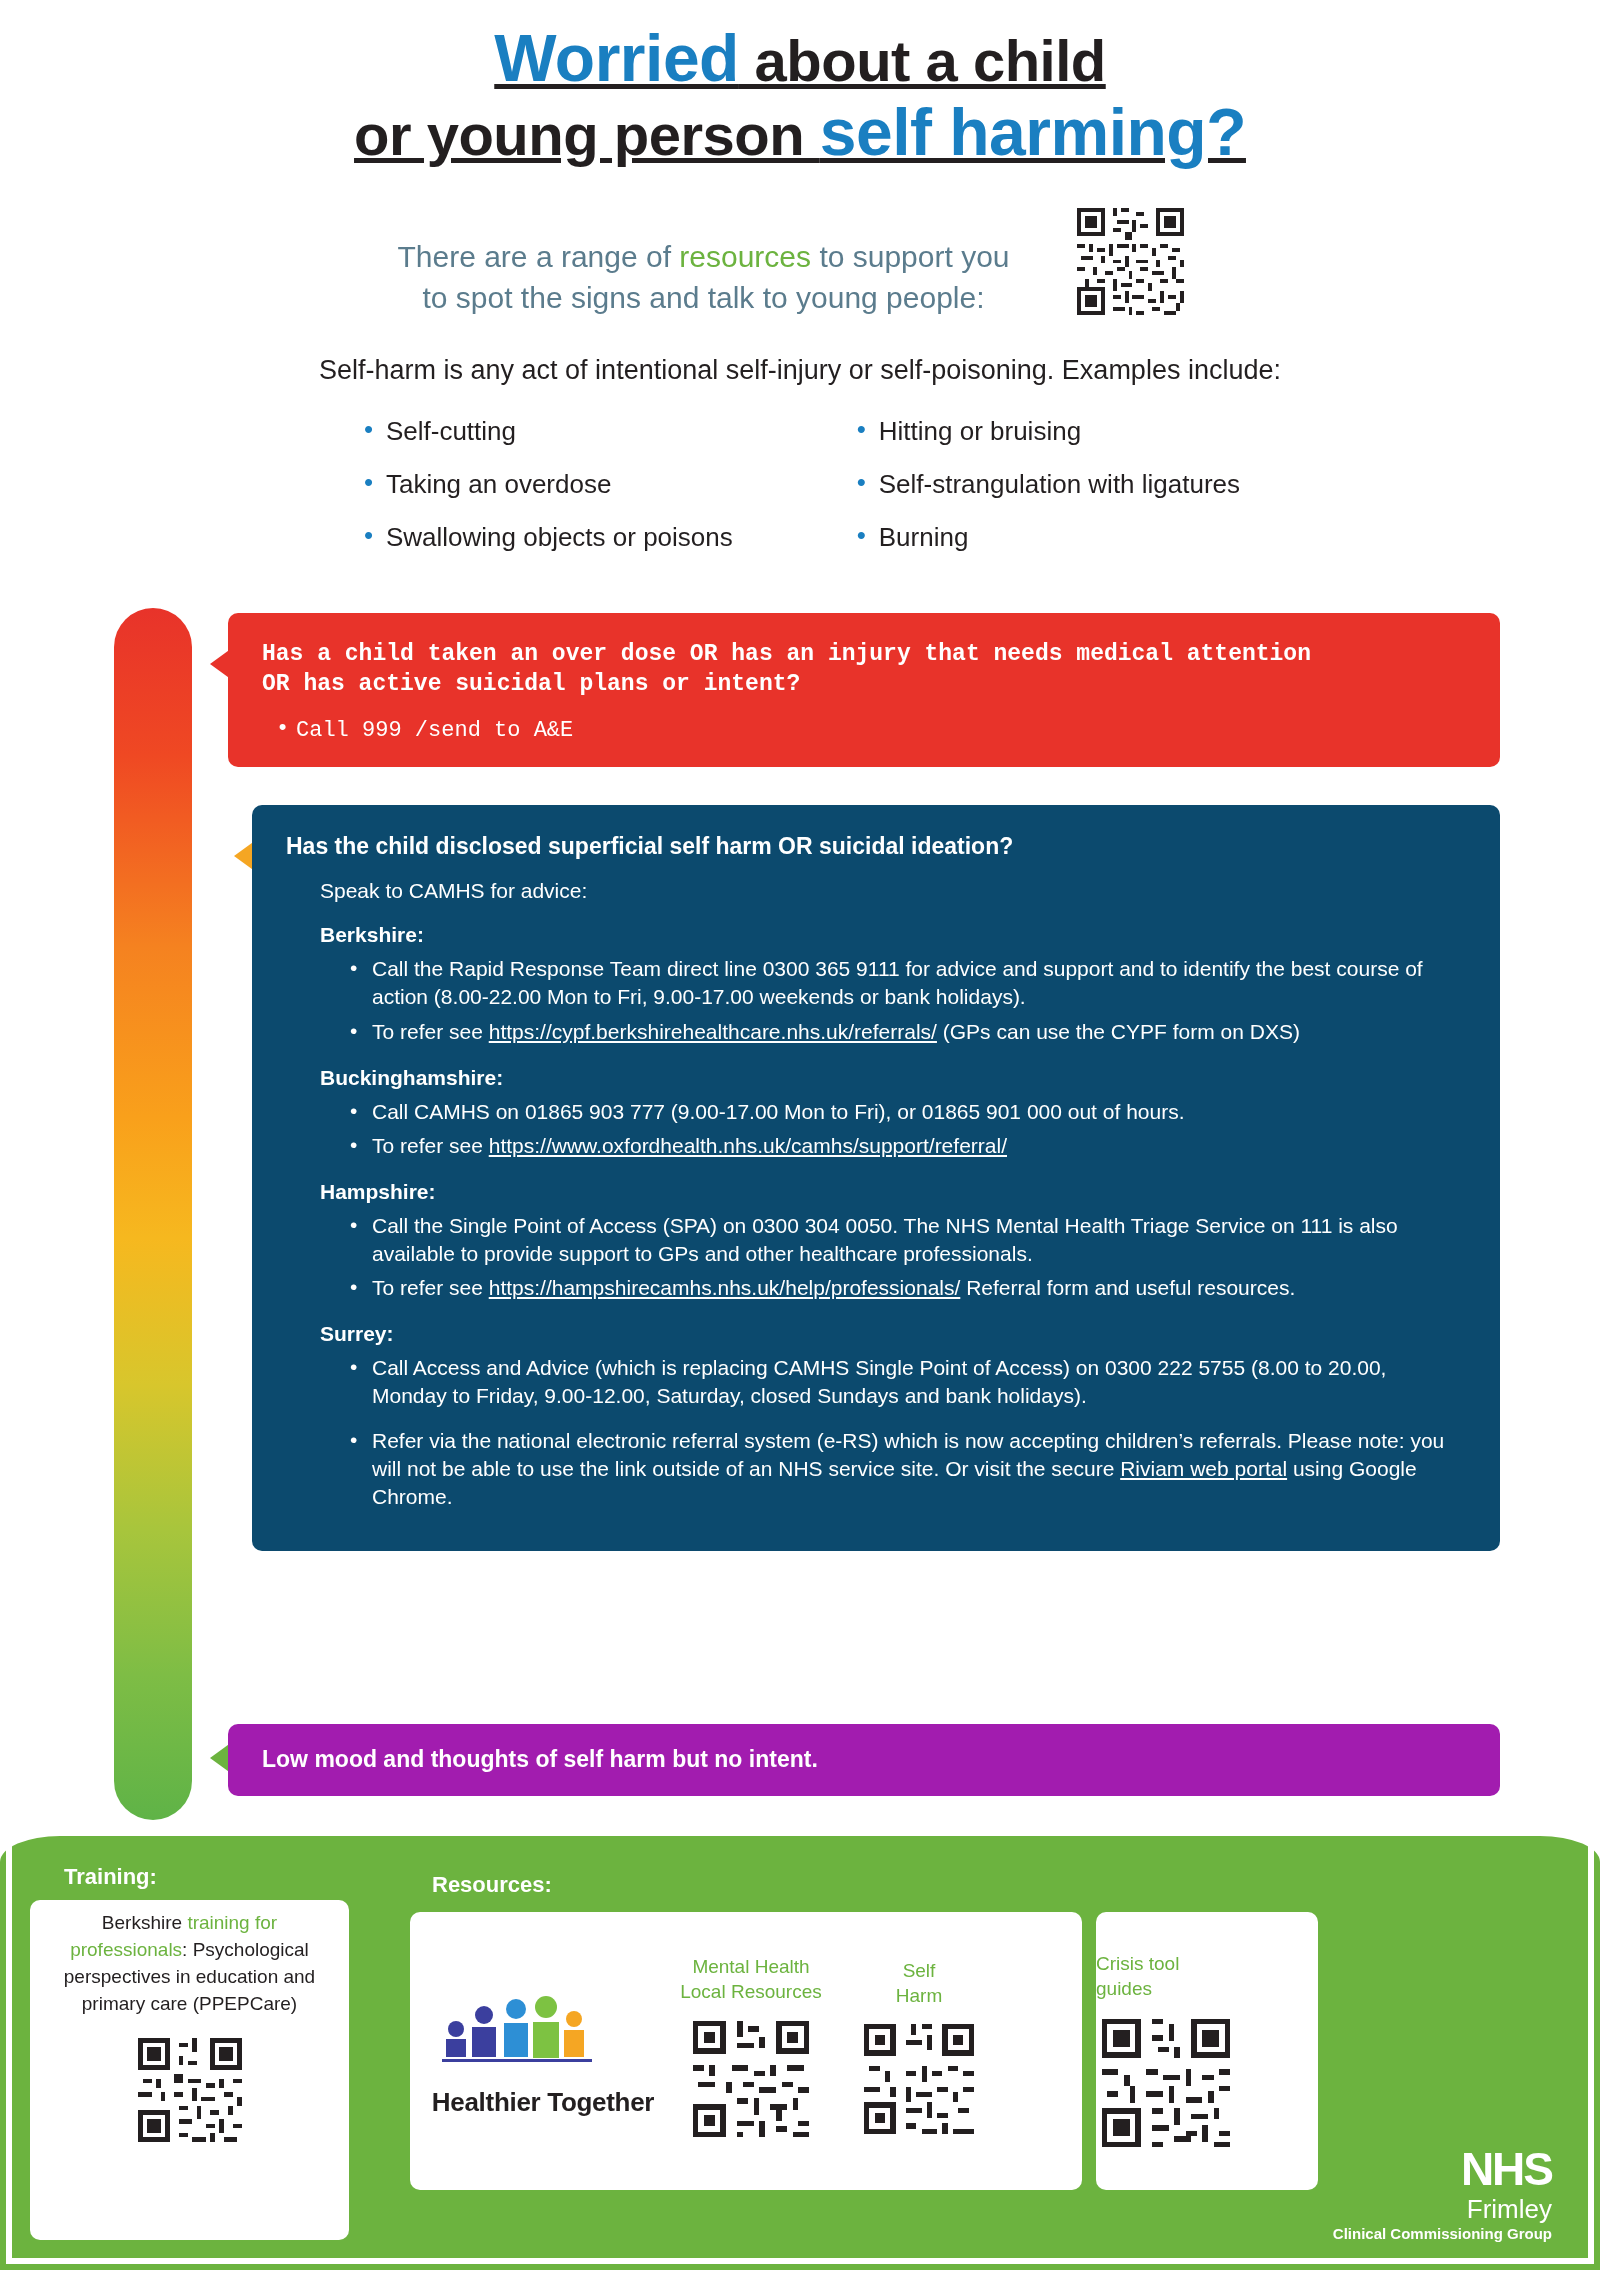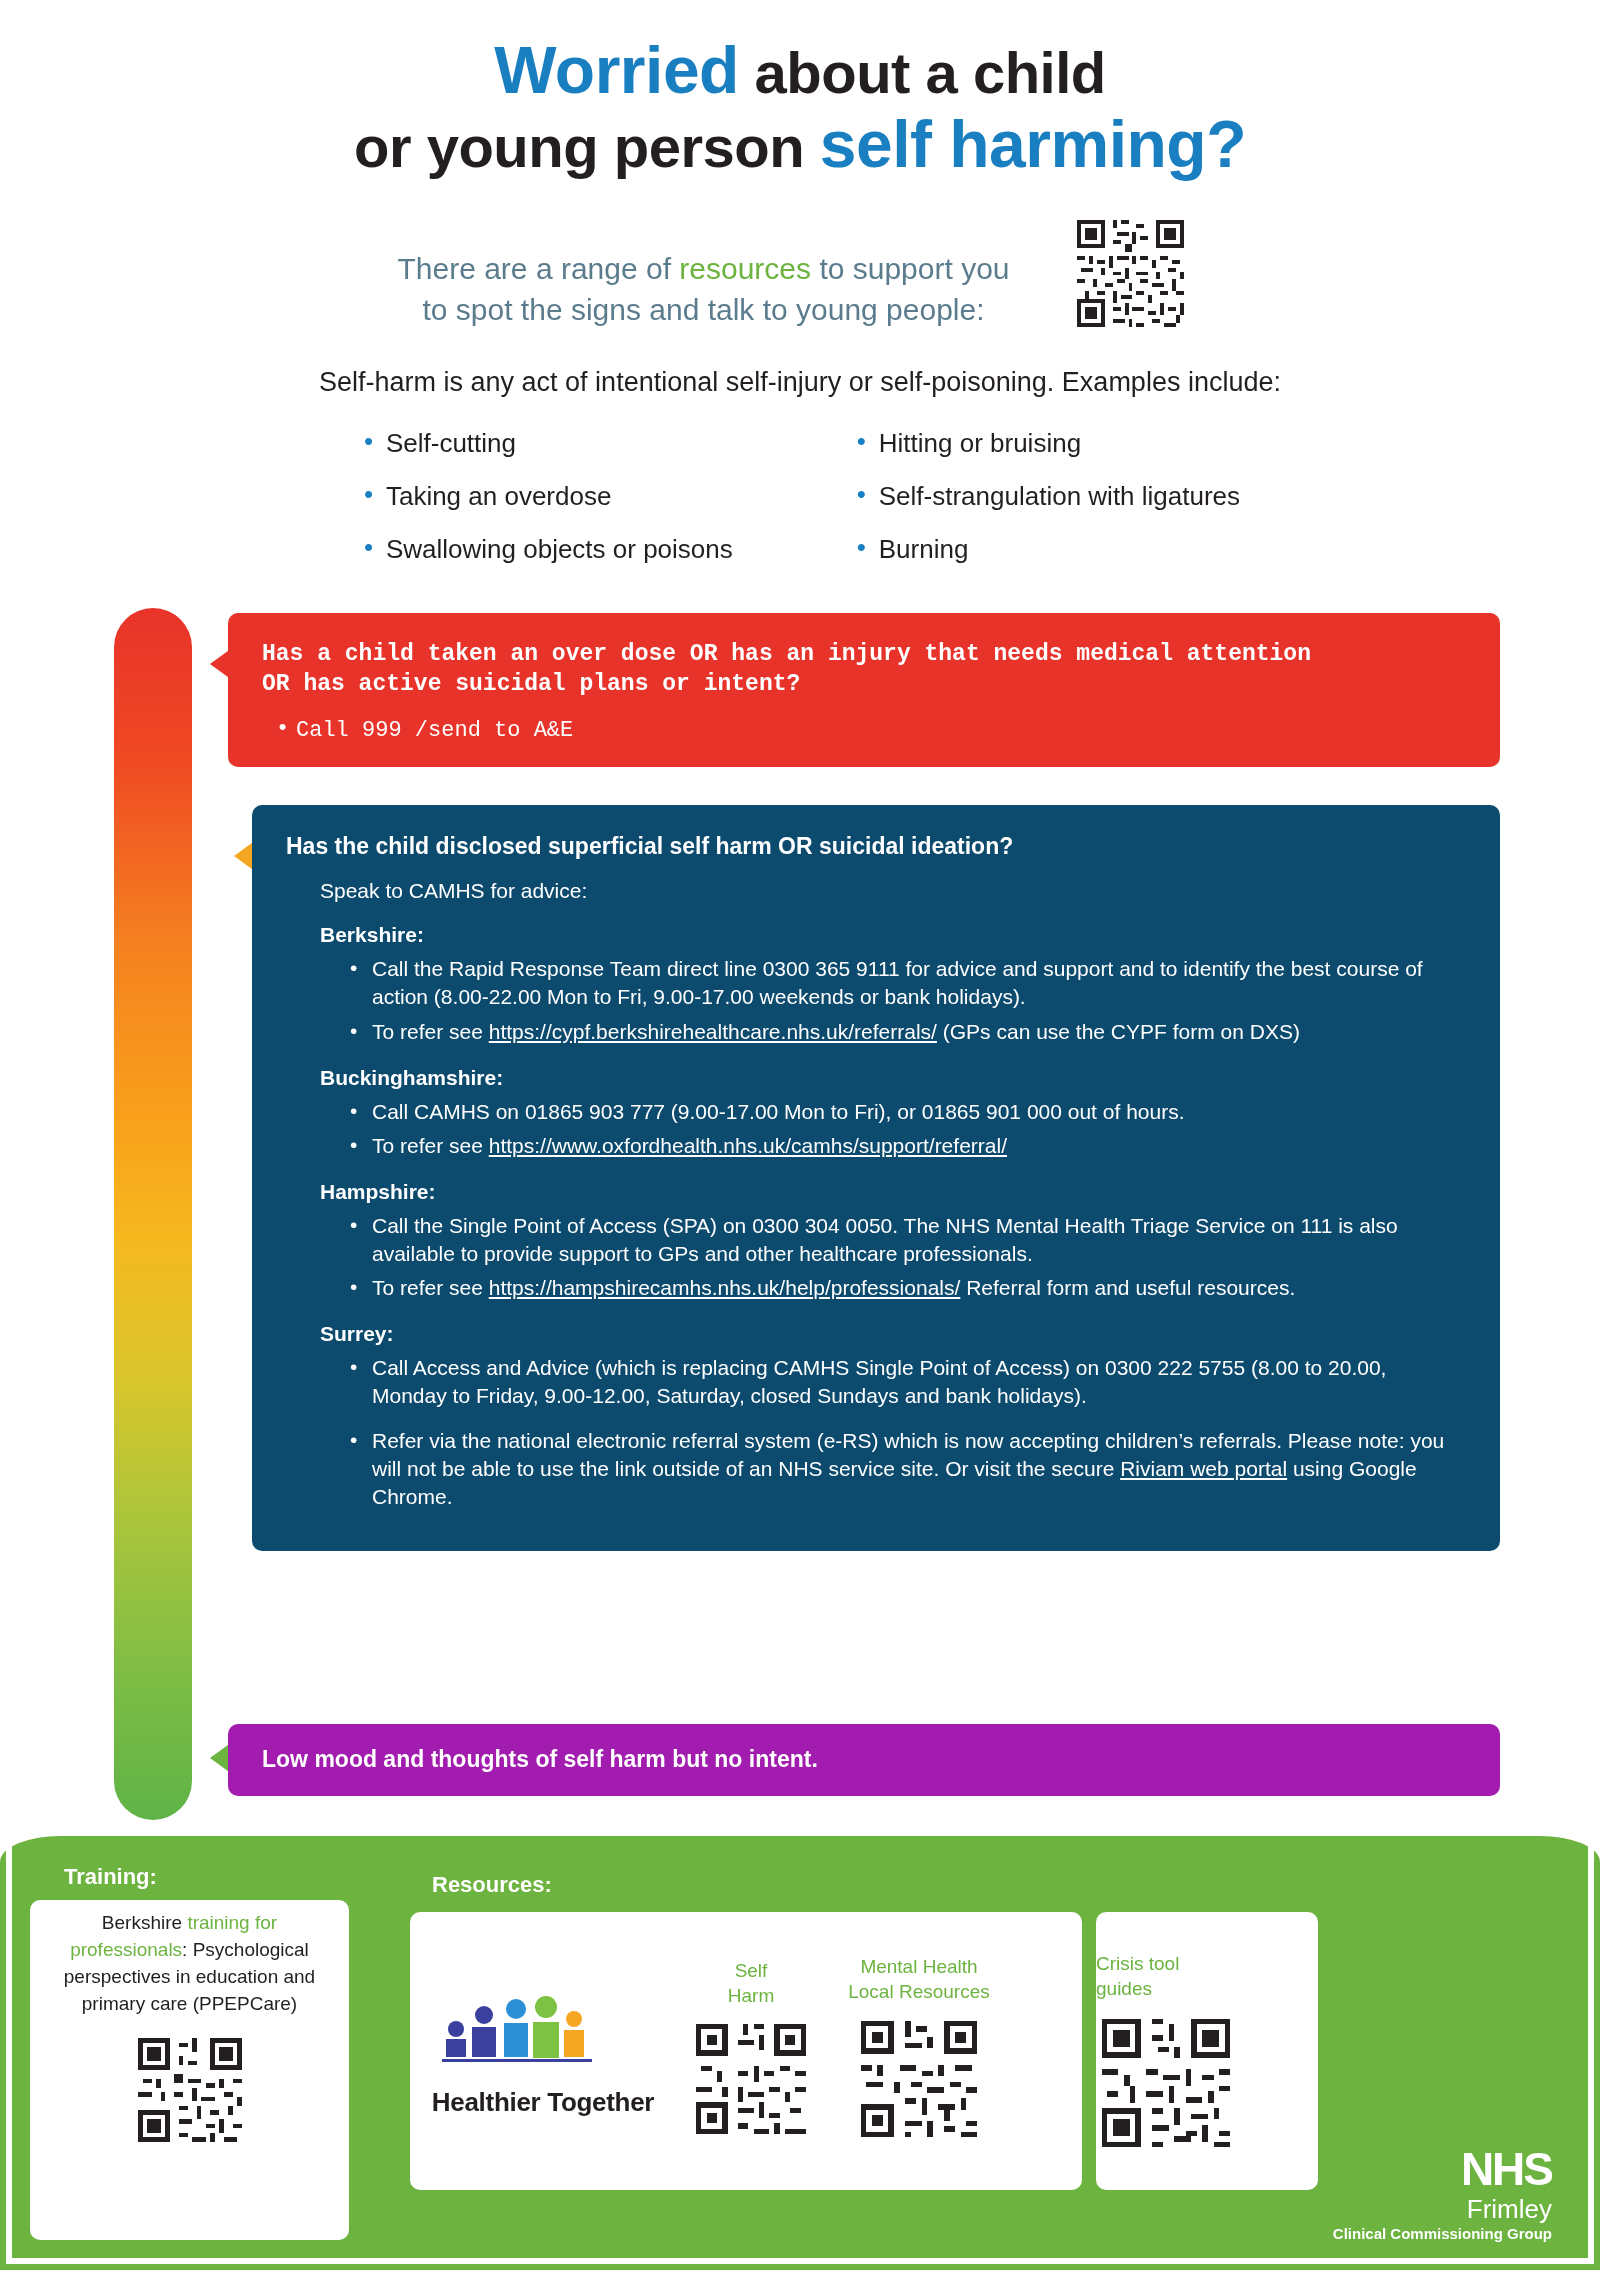--- a/index.html
+++ b/index.html
@@ -7,21 +7,21 @@
   body {
     width:1600px; height:2270px;
     background:#ffffff;
     font-family:"Liberation Sans", sans-serif;
     color:#231f20;
     position:relative;
     overflow:hidden;
   }
 
   
-  .header { padding-top:34px; text-align:center; }
+  .header { padding-top:22px; text-align:center;text-decoration:underline; }
   .title-line { font-size:58px; font-weight:bold; line-height:1.12; letter-spacing:-0.5px; }
   .blue { color:#1a7fc1; }
   .dark { color:#231f20; }
   .t-worried { font-size:66px; }
   .t-selfharm { font-size:66px; }
 
   
   .intro-wrap {
     display:flex; justify-content:center; align-items:flex-end;
     margin-top:30px; gap:48px;
@@ -368,75 +368,20 @@
               <circle cx="18" cy="44" r="8" fill="#3b3f9e"></circle>
               <path d="M8 54h20v18H8z" fill="#3b3f9e"></path>
               <rect x="4" y="74" width="150" height="3" fill="#3b3f9e"></rect>
             </g>
           </svg>
           <div class="ht-name">Healthier Together</div>
         </div>
 
         <div class="res-item">
           <div class="res-caption">
-            <span>Self</span><br>
-            <span>Harm</span>
-          </div>
-          <div>
-            <svg viewBox="0 0 23 23" width="120" height="120" shape-rendering="crispEdges">
-              <rect width="23" height="23" fill="#fff"></rect>
-              <g fill="#231f20">
-                <rect x="1" y="1" width="6" height="1"></rect>
-                  <rect x="1" y="6" width="6" height="1"></rect>
-                <rect x="1" y="1" width="1" height="6"></rect>
-                  <rect x="6" y="1" width="1" height="6"></rect>
-                <rect x="3" y="3" width="2" height="2"></rect>
-                <rect x="16" y="1" width="6" height="1"></rect>
-                  <rect x="16" y="6" width="6" height="1"></rect>
-                <rect x="16" y="1" width="1" height="6"></rect>
-                  <rect x="21" y="1" width="1" height="6"></rect>
-                <rect x="18" y="3" width="2" height="2"></rect>
-                <rect x="1" y="16" width="6" height="1"></rect>
-                  <rect x="1" y="21" width="6" height="1"></rect>
-                <rect x="1" y="16" width="1" height="6"></rect>
-                  <rect x="6" y="16" width="1" height="6"></rect>
-                <rect x="3" y="18" width="2" height="2"></rect>
-                <rect x="10" y="1" width="1" height="2"></rect>
-                  <rect x="12" y="1" width="2" height="1"></rect>
-                <rect x="9" y="4" width="3" height="1"></rect>
-                  <rect x="13" y="3" width="1" height="3"></rect>
-                <rect x="2" y="9" width="2" height="1"></rect>
-                  <rect x="5" y="10" width="1" height="2"></rect>
-                <rect x="9" y="10" width="2" height="1"></rect>
-                  <rect x="12" y="9" width="1" height="3"></rect>
-                <rect x="14" y="10" width="2" height="1"></rect>
-                  <rect x="17" y="9" width="2" height="1"></rect>
-                <rect x="20" y="10" width="2" height="1"></rect>
-                <rect x="1" y="13" width="3" height="1"></rect>
-                  <rect x="6" y="13" width="1" height="2"></rect>
-                <rect x="9" y="13" width="1" height="3"></rect>
-                  <rect x="11" y="14" width="3" height="1"></rect>
-                <rect x="15" y="13" width="2" height="1"></rect>
-                  <rect x="18" y="14" width="1" height="2"></rect>
-                <rect x="20" y="13" width="2" height="1"></rect>
-                <rect x="9" y="17" width="3" height="1"></rect>
-                  <rect x="13" y="16" width="1" height="3"></rect>
-                <rect x="15" y="18" width="2" height="1"></rect>
-                  <rect x="19" y="17" width="2" height="1"></rect>
-                <rect x="9" y="20" width="2" height="1"></rect>
-                  <rect x="12" y="21" width="3" height="1"></rect>
-                <rect x="16" y="20" width="1" height="2"></rect>
-                  <rect x="18" y="21" width="4" height="1"></rect>
-              </g>
-            </svg>
-          </div>
-        </div>
-
-        <div class="res-item">
-          <div class="res-caption">
             <span>Mental Health</span><br>
             <span>Local Resources</span>
           </div>
           <div>
             <svg viewBox="0 0 23 23" width="128" height="128" shape-rendering="crispEdges">
               <rect width="23" height="23" fill="#fff"></rect>
               <g fill="#231f20">
                 <rect x="1" y="1" width="6" height="1"></rect>
                   <rect x="1" y="6" width="6" height="1"></rect>
                 <rect x="1" y="1" width="1" height="6"></rect>
@@ -472,20 +417,75 @@
                   <rect x="12" y="15" width="1" height="3"></rect>
                 <rect x="15" y="16" width="3" height="1"></rect>
                   <rect x="19" y="15" width="1" height="2"></rect>
                 <rect x="9" y="19" width="3" height="1"></rect>
                   <rect x="13" y="19" width="1" height="3"></rect>
                 <rect x="16" y="20" width="2" height="1"></rect>
                   <rect x="20" y="19" width="2" height="1"></rect>
                 <rect x="9" y="21" width="1" height="1"></rect>
                   <rect x="16" y="17" width="1" height="2"></rect>
                 <rect x="19" y="21" width="3" height="1"></rect>
+              </g>
+            </svg>
+          </div>
+        </div>
+
+        <div class="res-item">
+          <div class="res-caption">
+            <span>Self</span><br>
+            <span>Harm</span>
+          </div>
+          <div>
+            <svg viewBox="0 0 23 23" width="120" height="120" shape-rendering="crispEdges">
+              <rect width="23" height="23" fill="#fff"></rect>
+              <g fill="#231f20">
+                <rect x="1" y="1" width="6" height="1"></rect>
+                  <rect x="1" y="6" width="6" height="1"></rect>
+                <rect x="1" y="1" width="1" height="6"></rect>
+                  <rect x="6" y="1" width="1" height="6"></rect>
+                <rect x="3" y="3" width="2" height="2"></rect>
+                <rect x="16" y="1" width="6" height="1"></rect>
+                  <rect x="16" y="6" width="6" height="1"></rect>
+                <rect x="16" y="1" width="1" height="6"></rect>
+                  <rect x="21" y="1" width="1" height="6"></rect>
+                <rect x="18" y="3" width="2" height="2"></rect>
+                <rect x="1" y="16" width="6" height="1"></rect>
+                  <rect x="1" y="21" width="6" height="1"></rect>
+                <rect x="1" y="16" width="1" height="6"></rect>
+                  <rect x="6" y="16" width="1" height="6"></rect>
+                <rect x="3" y="18" width="2" height="2"></rect>
+                <rect x="10" y="1" width="1" height="2"></rect>
+                  <rect x="12" y="1" width="2" height="1"></rect>
+                <rect x="9" y="4" width="3" height="1"></rect>
+                  <rect x="13" y="3" width="1" height="3"></rect>
+                <rect x="2" y="9" width="2" height="1"></rect>
+                  <rect x="5" y="10" width="1" height="2"></rect>
+                <rect x="9" y="10" width="2" height="1"></rect>
+                  <rect x="12" y="9" width="1" height="3"></rect>
+                <rect x="14" y="10" width="2" height="1"></rect>
+                  <rect x="17" y="9" width="2" height="1"></rect>
+                <rect x="20" y="10" width="2" height="1"></rect>
+                <rect x="1" y="13" width="3" height="1"></rect>
+                  <rect x="6" y="13" width="1" height="2"></rect>
+                <rect x="9" y="13" width="1" height="3"></rect>
+                  <rect x="11" y="14" width="3" height="1"></rect>
+                <rect x="15" y="13" width="2" height="1"></rect>
+                  <rect x="18" y="14" width="1" height="2"></rect>
+                <rect x="20" y="13" width="2" height="1"></rect>
+                <rect x="9" y="17" width="3" height="1"></rect>
+                  <rect x="13" y="16" width="1" height="3"></rect>
+                <rect x="15" y="18" width="2" height="1"></rect>
+                  <rect x="19" y="17" width="2" height="1"></rect>
+                <rect x="9" y="20" width="2" height="1"></rect>
+                  <rect x="12" y="21" width="3" height="1"></rect>
+                <rect x="16" y="20" width="1" height="2"></rect>
+                  <rect x="18" y="21" width="4" height="1"></rect>
               </g>
             </svg>
           </div>
         </div>
       </div>
     </div>
 
     <div class="card card-crisis">
       <div class="crisis-caption">
         <span>Crisis tool</span><br>

